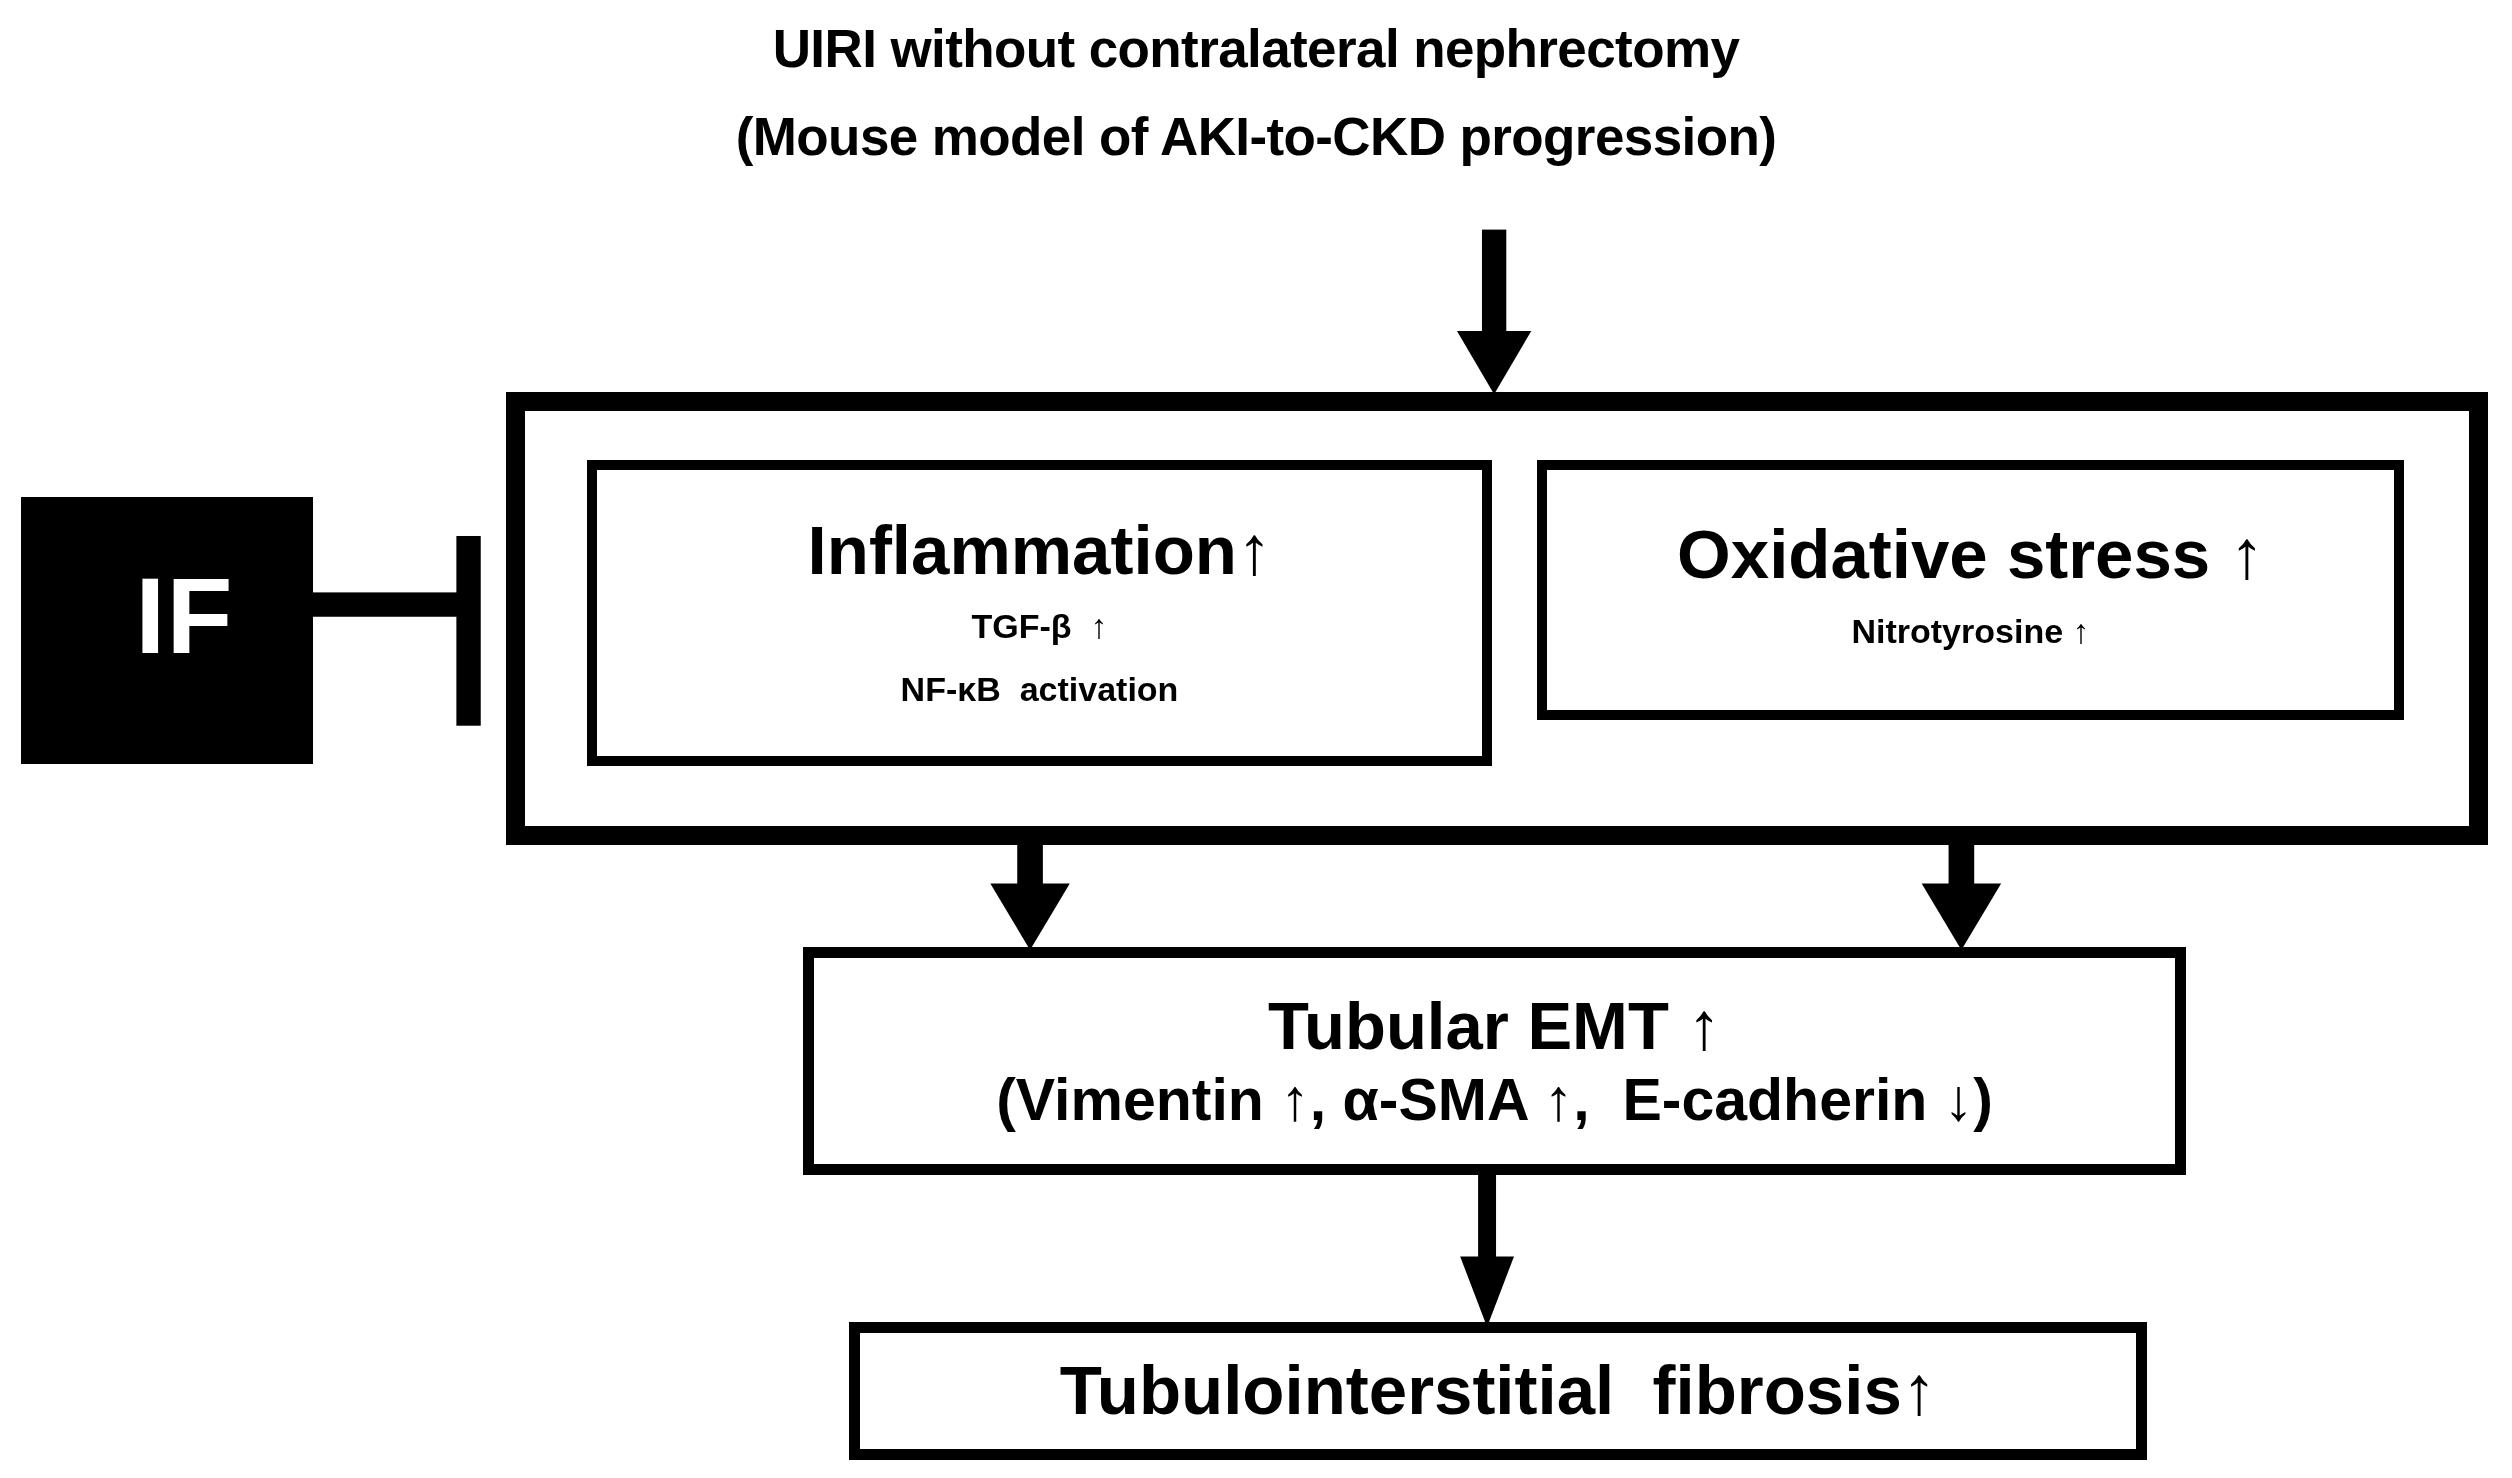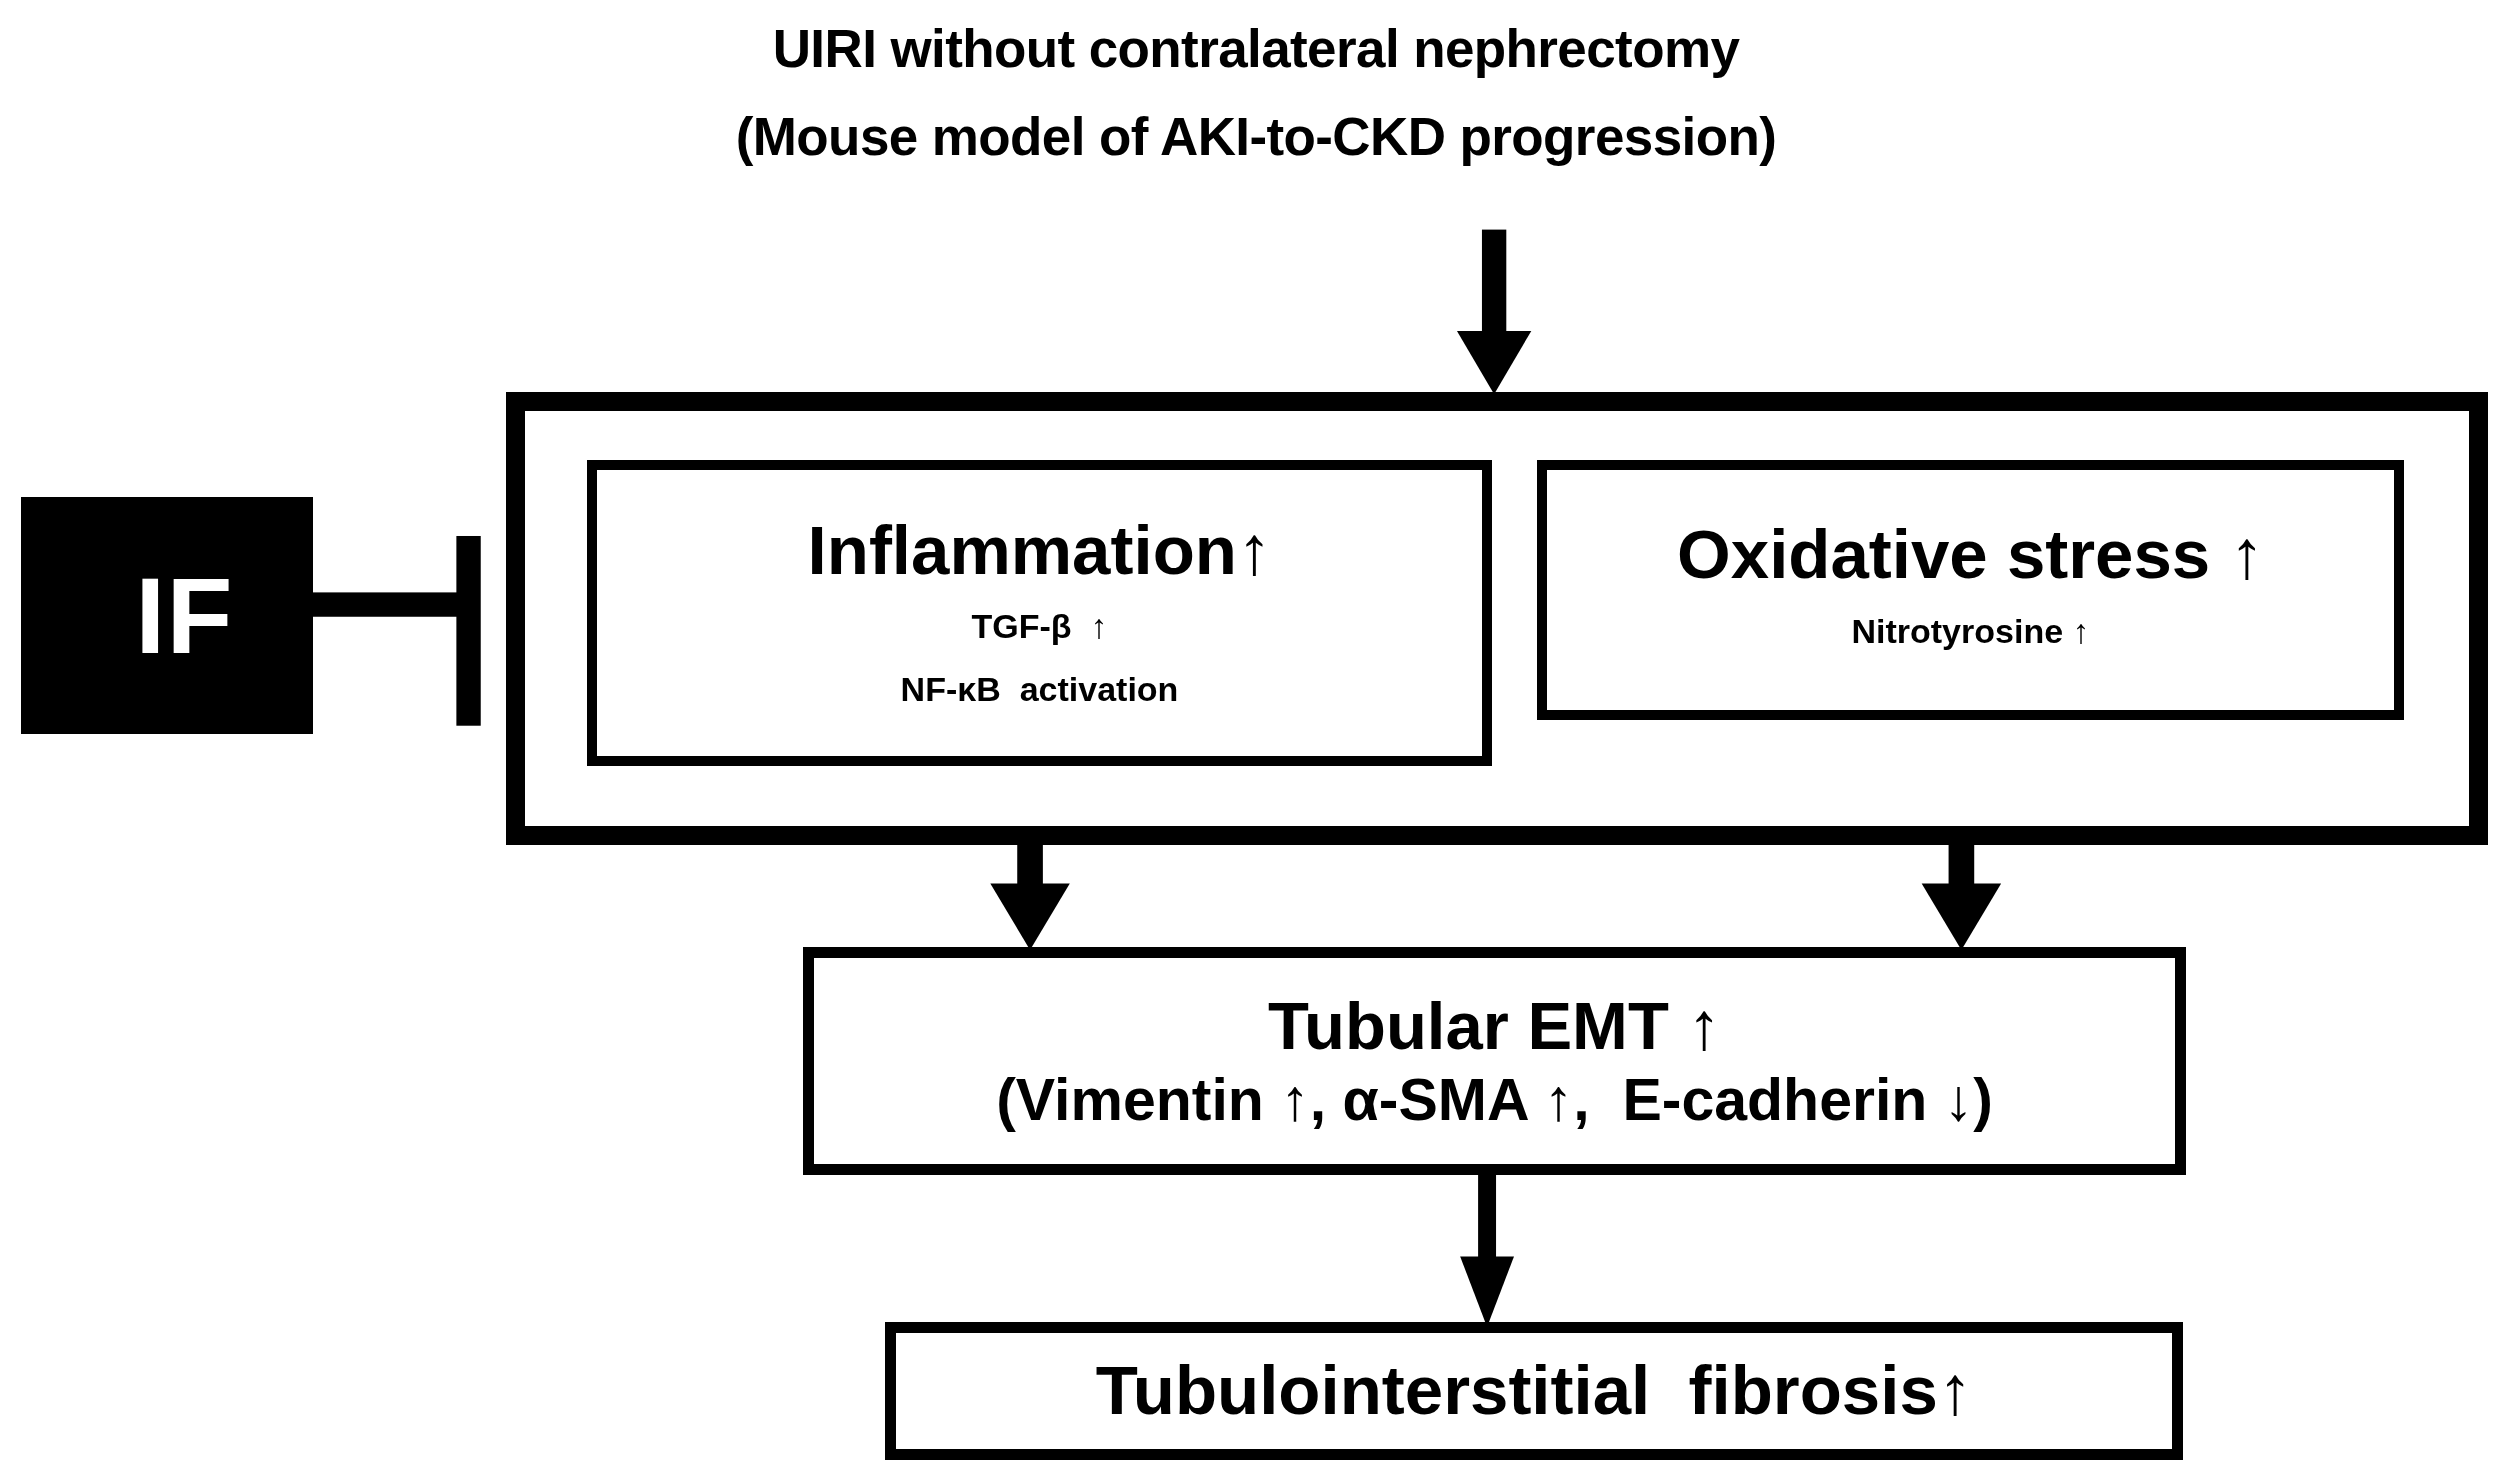--- a/index.html
+++ b/index.html
@@ -11,24 +11,24 @@
   #title{position:absolute;left:0;top:5.1px;width:2512px;text-align:center;
          font-weight:bold;font-size:53px;line-height:88px;letter-spacing:-0.6px;}
   #title .tl{display:block;white-space:pre;}
 
   
   .box{position:absolute;box-sizing:border-box;background:#fff;border:solid #000;}
   #outer-container{left:506px;top:392px;width:1982px;height:453px;border-width:19px;}
   #inflammation-box{left:587px;top:460px;width:905px;height:306px;border-width:10.3px;}
   #oxidative-box{left:1537px;top:460px;width:867px;height:260px;border-width:10.3px;}
   #emt-box{left:803px;top:947px;width:1383px;height:228px;border-width:11.5px;}
-  #fibrosis-box{left:849px;top:1322px;width:1298px;height:138px;border-width:11.5px;margin-left:36px;}
+  #fibrosis-box{left:849px;top:1322px;width:1298px;height:138px;border-width:11.5px;}
 
   
-  #if-node{position:absolute;left:20.5px;top:497px;width:292px;height:237px;
+  #if-node{position:absolute;left:20.5px;top:497px;width:292px;height:267px;
            background:#000;}
   #if-node .lbl{position:absolute;left:0;top:0;width:292px;height:237px;
                 display:flex;align-items:center;justify-content:center;
                 color:#fff;font-weight:bold;font-size:108px;
                 padding-left:36px;box-sizing:border-box;letter-spacing:1.3px;}
 
   
   .boxtext{position:absolute;left:0;top:0;width:100%;height:100%;
            display:flex;flex-direction:column;align-items:center;
            justify-content:center;text-align:center;font-weight:bold;}

